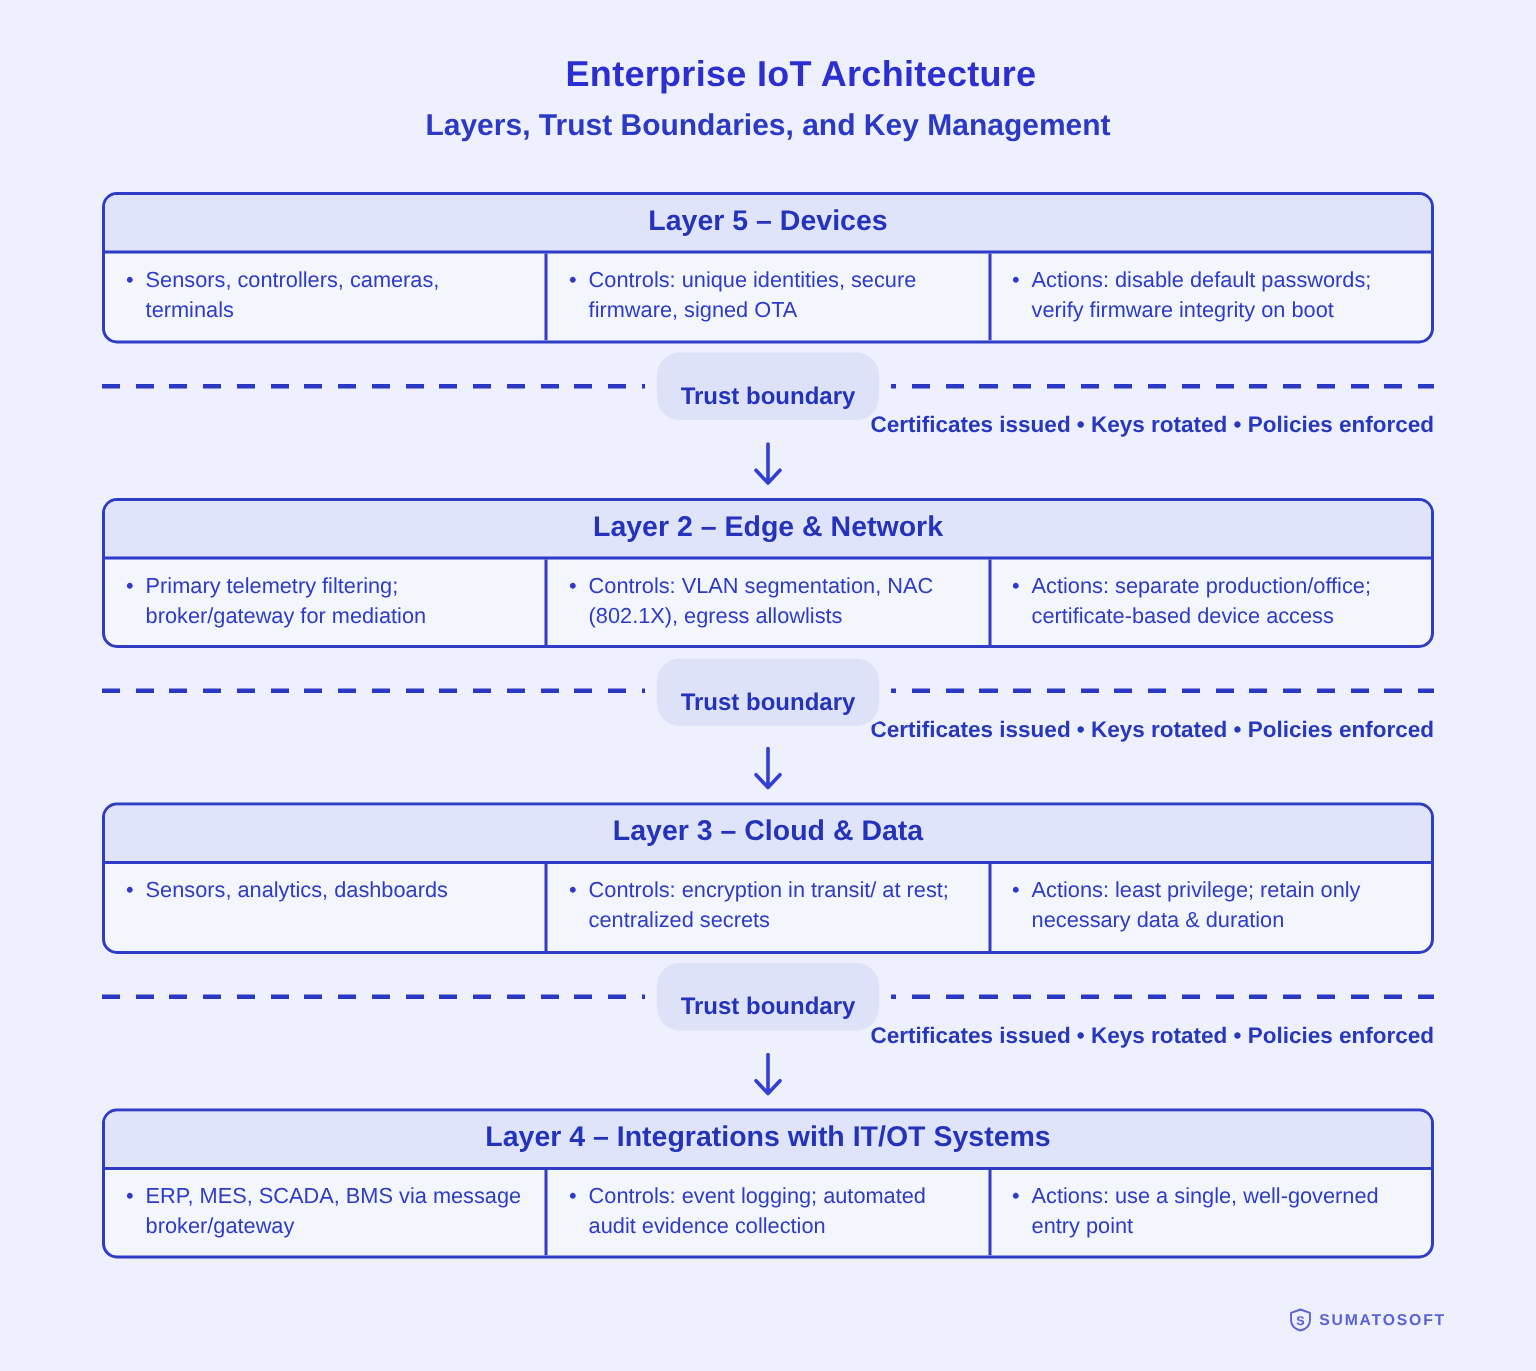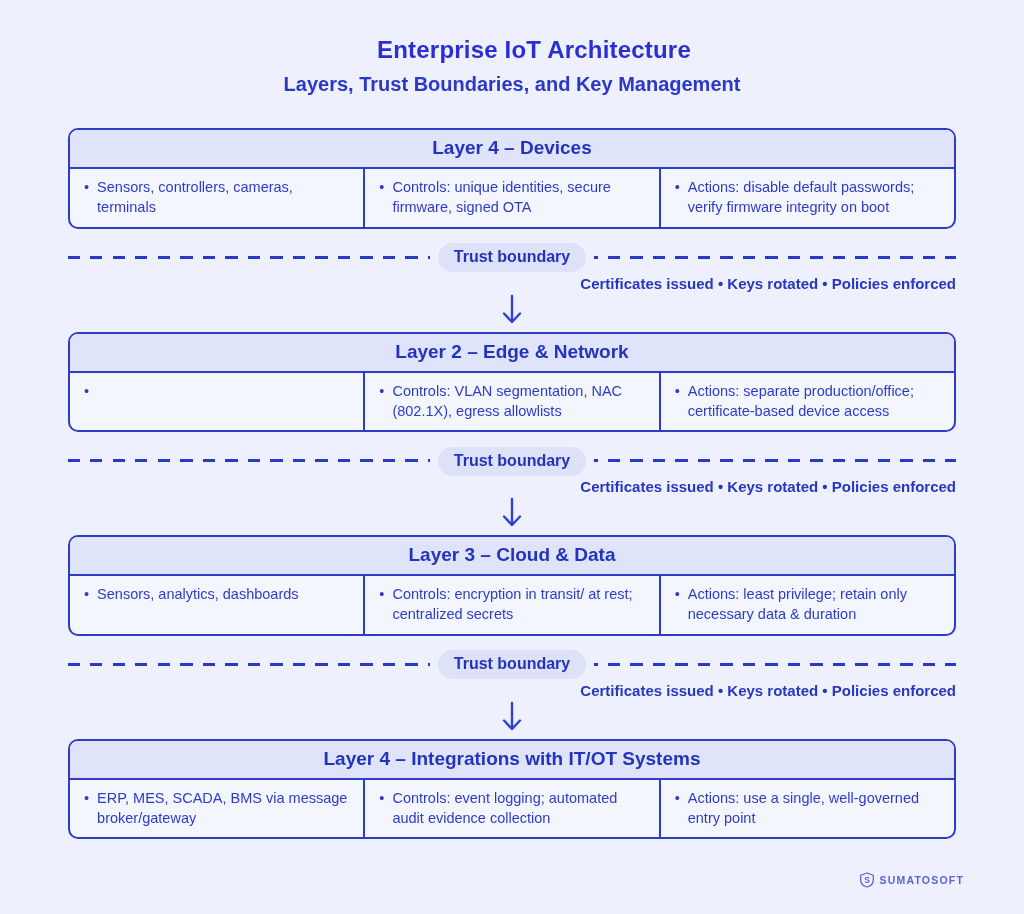--- a/index.html
+++ b/index.html
@@ -17,39 +17,39 @@
   .layer-cells { display:flex; align-items:stretch; }
   .cell { flex:1 1 0; padding:8px 12px 9px 14px; display:flex; gap:8px; font-size:14.5px; line-height:1.4; color:#2e3bc8; }
   .cell + .cell { border-left:2.5px solid #2f3cc5; }
   .cell .bullet { flex:0 0 auto; font-size:14.5px; }
 
   .boundary { margin:14px 0 6px; }
   .boundary-row { position:relative; height:30px; display:flex; align-items:center; justify-content:center; }
   .dash-line { position:absolute; left:0; right:0; top:13px; height:3.2px;
                background:repeating-linear-gradient(90deg,#2b38c4 0 12px,transparent 12px 22.5px); }
   .pill-wrap { position:relative; background:#eef1fd; padding:0 8px; border-radius:18px; }
-  .pill { display:inline-block; background:#dde2f8; color:#2433bb; font-weight:700; font-size:16px; line-height:1; padding:6px 16px 7px; border-radius:15px; }
+  .pill { display:inline-block; background:#dde2f8; color:#2433bb; font-weight:700; font-size:16px; line-height:1; padding:22px 16px 7px; border-radius:15px; }
   .caption { margin-top:2px; text-align:right; font-size:15px; font-weight:600; color:#2737c0; }
   .arrow-wrap { display:flex; justify-content:center; margin-top:2px; height:32px; }
 
   .footer { position:absolute; right:60px; bottom:26px; display:flex; align-items:center; gap:5px; }
   .brand-name { font-size:10.5px; font-weight:700; letter-spacing:1.2px; color:#5a62d8; }
 </style>
 </head>
 <body>
 
 <div class="canvas">
 
   <div class="title">Enterprise IoT Architecture</div>
   <div class="subtitle">Layers, Trust Boundaries, and Key Management</div>
 
   <div class="stack">
 
     <div class="layer-box">
-      <div class="layer-header">Layer 4 – Devices</div>
+      <div class="layer-header">Layer 5 – Devices</div>
       <div class="layer-cells">
         <div class="cell">
           <span class="bullet">•</span>
           <span>Sensors, controllers, cameras, terminals</span>
         </div>
         <div class="cell">
           <span class="bullet">•</span>
           <span>Controls: unique identities, secure firmware, signed OTA</span>
         </div>
         <div class="cell">
@@ -72,20 +72,21 @@
           <path d="M12 2 V27 M4 19.5 L12 28 L20 19.5" stroke="#3040d0" stroke-width="2.4" fill="none" stroke-linecap="round" stroke-linejoin="round"></path>
         </svg>
       </div>
     </div>
 
     <div class="layer-box">
       <div class="layer-header">Layer 2 – Edge &amp; Network</div>
       <div class="layer-cells">
         <div class="cell">
           <span class="bullet">•</span>
+          <span>Primary telemetry filtering; broker/gateway for mediation</span>
         </div>
         <div class="cell">
           <span class="bullet">•</span>
           <span>Controls: VLAN segmentation, NAC (802.1X), egress allowlists</span>
         </div>
         <div class="cell">
           <span class="bullet">•</span>
           <span>Actions: separate production/office; certificate-based device access</span>
         </div>
       </div>

